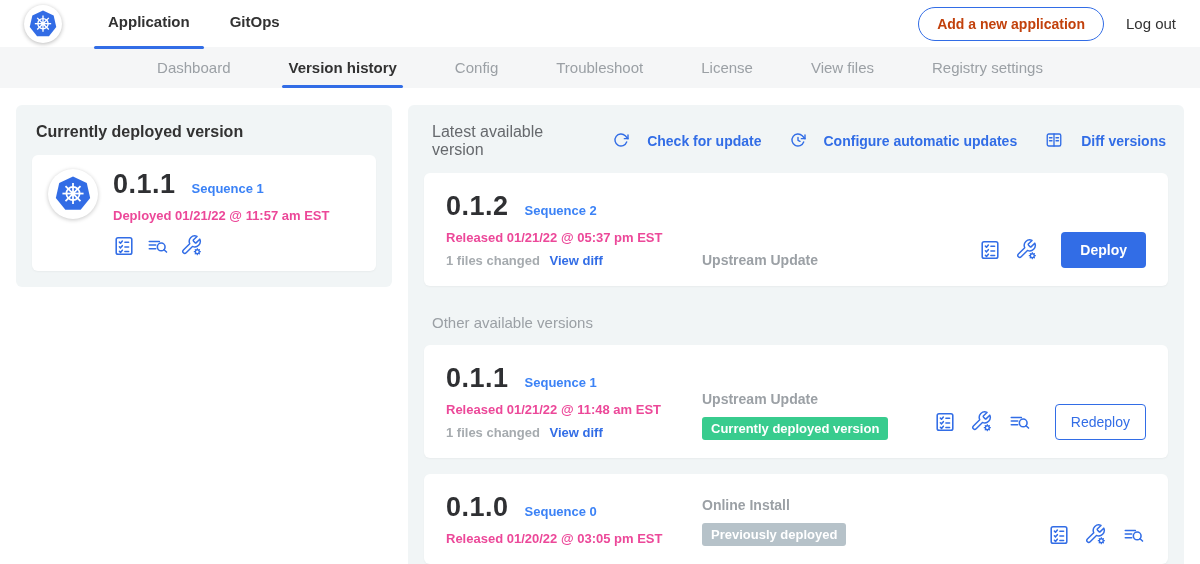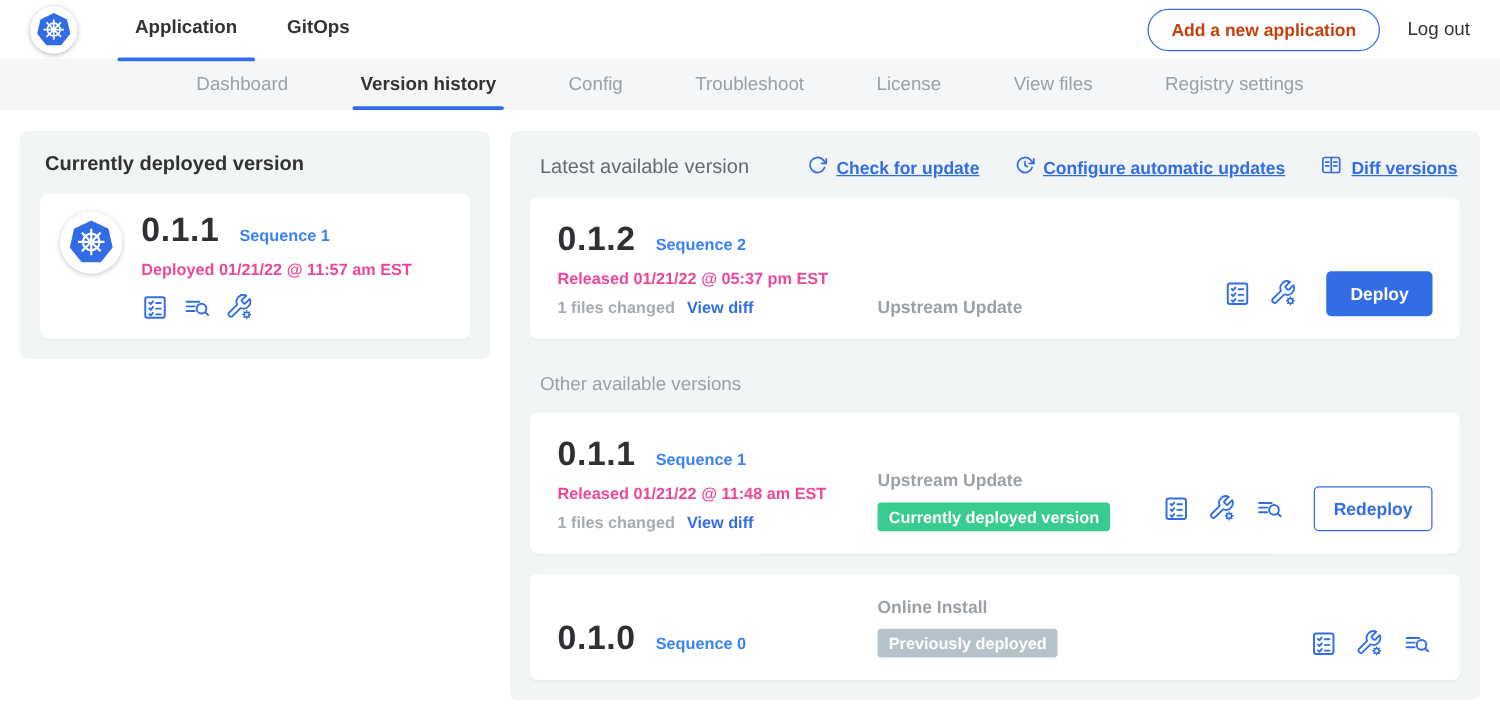--- a/index.html
+++ b/index.html
@@ -42,39 +42,39 @@
   .version-row { display:flex; align-items:baseline; gap:16px; }
   .version-num { font-size:27px; font-weight:800; color:#2f3033; letter-spacing:.5px; }
   .sequence { font-size:13px; color:#3b82f6; font-weight:600; }
   .date-line { font-size:13px; color:#ec4899; font-weight:600; margin-top:8px; }
   .icon-row { display:flex; align-items:center; gap:11px; margin-top:12px; color:#326de6; }
   .icon-btn { color:#326de6; display:inline-flex; cursor:pointer; }
 
   .right-panel { flex:1; padding:16px; }
   .latest-header { display:flex; align-items:center; margin:2px 2px 14px 8px; }
   .latest-title { font-size:16px; color:#66696d; font-weight:500; flex:1; }
-  .action-link { display:flex; align-items:center; gap:7px; color:#326de6; font-size:14px;
-    font-weight:700; margin-left:28px; cursor:pointer;text-decoration:underline; }
+  .action-link { display:flex; align-items:center; gap:18px; color:#326de6; font-size:14px;
+    font-weight:700; margin-left:28px; cursor:pointer; }
 
   .version-card { background:#fff; border-radius:6px; padding:18px 22px; display:flex;
     align-items:flex-end; box-shadow:0 1px 2px rgba(0,0,0,.04); }
   .vc-left { width:256px; }
   .files-row { font-size:13px; color:#a6abaf; font-weight:600; margin-top:8px; }
   .view-diff { color:#326de6; font-weight:700; margin-left:6px; cursor:pointer; }
   .vc-mid { flex:1; }
   .source { font-size:14px; color:#9ba0a5; font-weight:600; }
   .badge { display:inline-block; margin-top:10px; padding:4px 9px; border-radius:3px; color:#fff;
     font-size:13px; font-weight:700; }
   .badge.green { background:#38cc8e; }
   .badge.gray  { background:#b6c2c9; }
   .vc-right { display:flex; align-items:center; gap:15px; color:#326de6; }
   .deploy-btn { background:#326de6; color:#fff; border:none; border-radius:4px; font-weight:700;
     font-size:14px; padding:10px 19px; margin-left:8px; cursor:pointer; font-family:inherit; }
   .redeploy-btn { background:#fff; color:#326de6; border:1px solid #326de6; border-radius:4px;
-    font-weight:700; font-size:14px; padding:9px 15px; margin-left:8px; cursor:pointer; font-family:inherit; }
+    font-weight:400; font-size:14px; padding:9px 15px; margin-left:8px; cursor:pointer; font-family:inherit; }
 
   .other-title { font-size:15px; color:#9ba0a5; margin:28px 2px 14px 8px; }
   .card-gap { height:16px; }
 </style>
 </head>
 <body>
 
 <svg width="0" height="0" style="position:absolute">
   <defs>
     <g id="ic-checklist" fill="none" stroke="currentColor" stroke-width="1.7" stroke-linecap="round" stroke-linejoin="round">
@@ -298,20 +298,21 @@
     </div>
 
     <div class="card-gap"></div>
 
     <div class="version-card">
       <div class="vc-left">
         <div class="version-row">
           <span class="version-num">0.1.0</span>
           <span class="sequence">Sequence 0</span>
         </div>
+        <div class="date-line">Released 01/20/22 @ 03:05 pm EST</div>
       </div>
       <div class="vc-mid">
         <div class="source">Online Install</div>
         <div class="badge gray">Previously deployed</div>
       </div>
       <div class="vc-right">
         <span class="icon-btn">
           <svg viewBox="0 0 24 24" width="22" height="22">
               <use href="#ic-checklist"></use>
             </svg>

